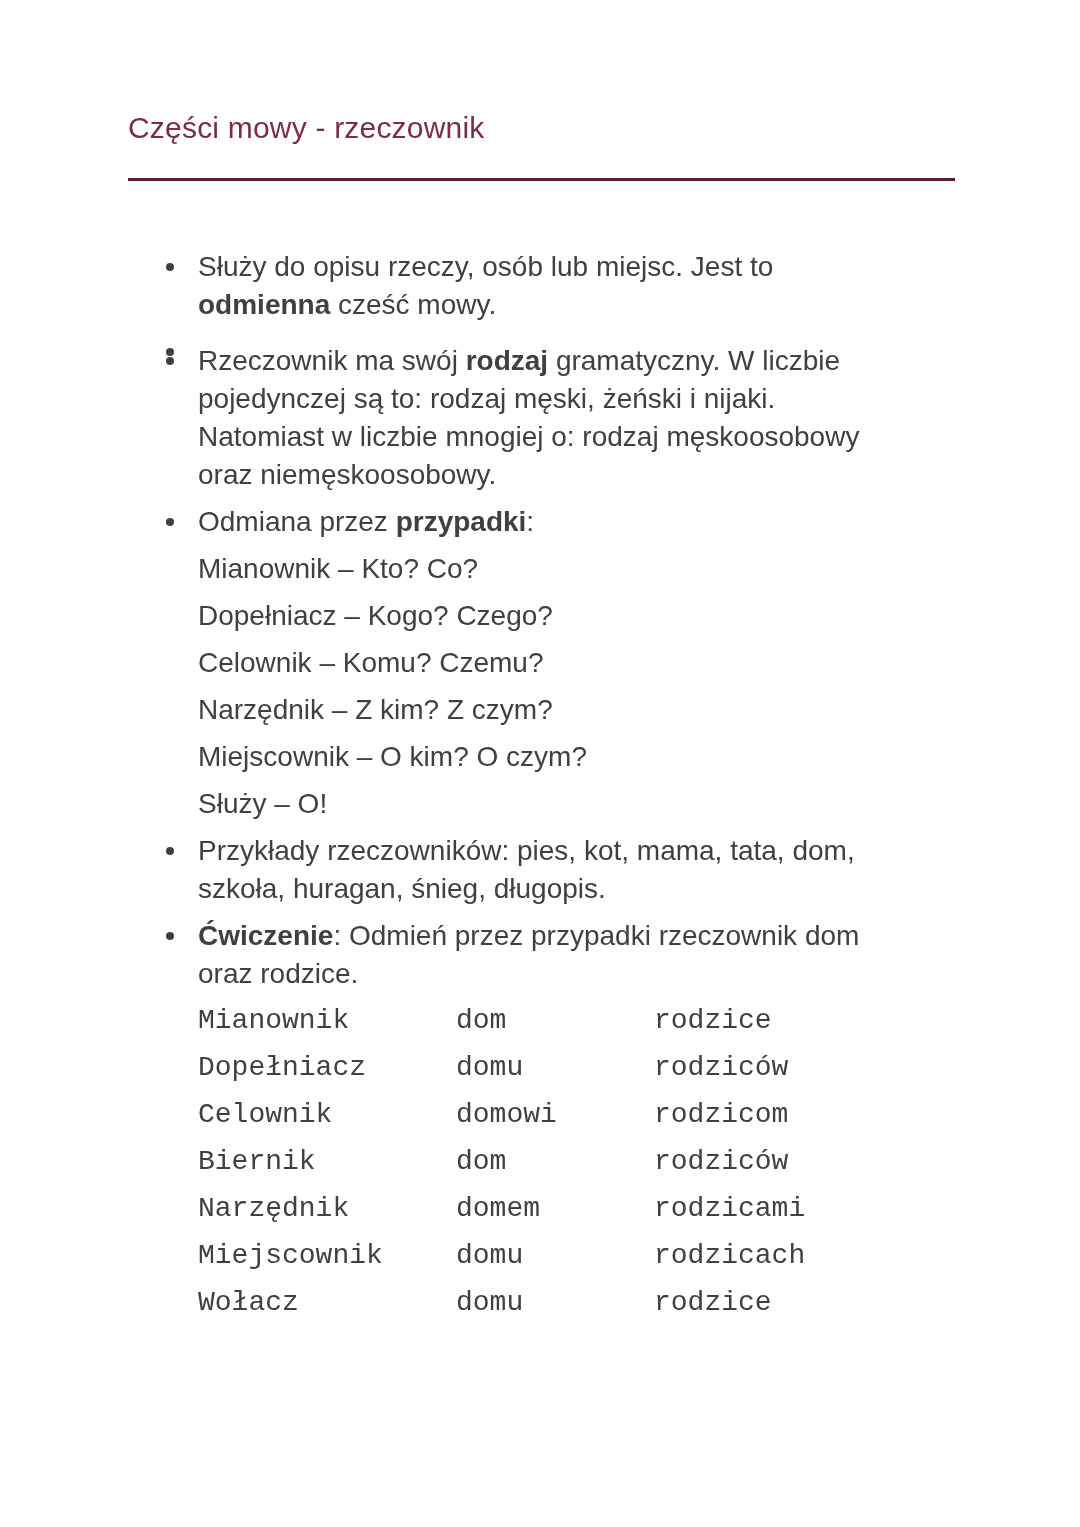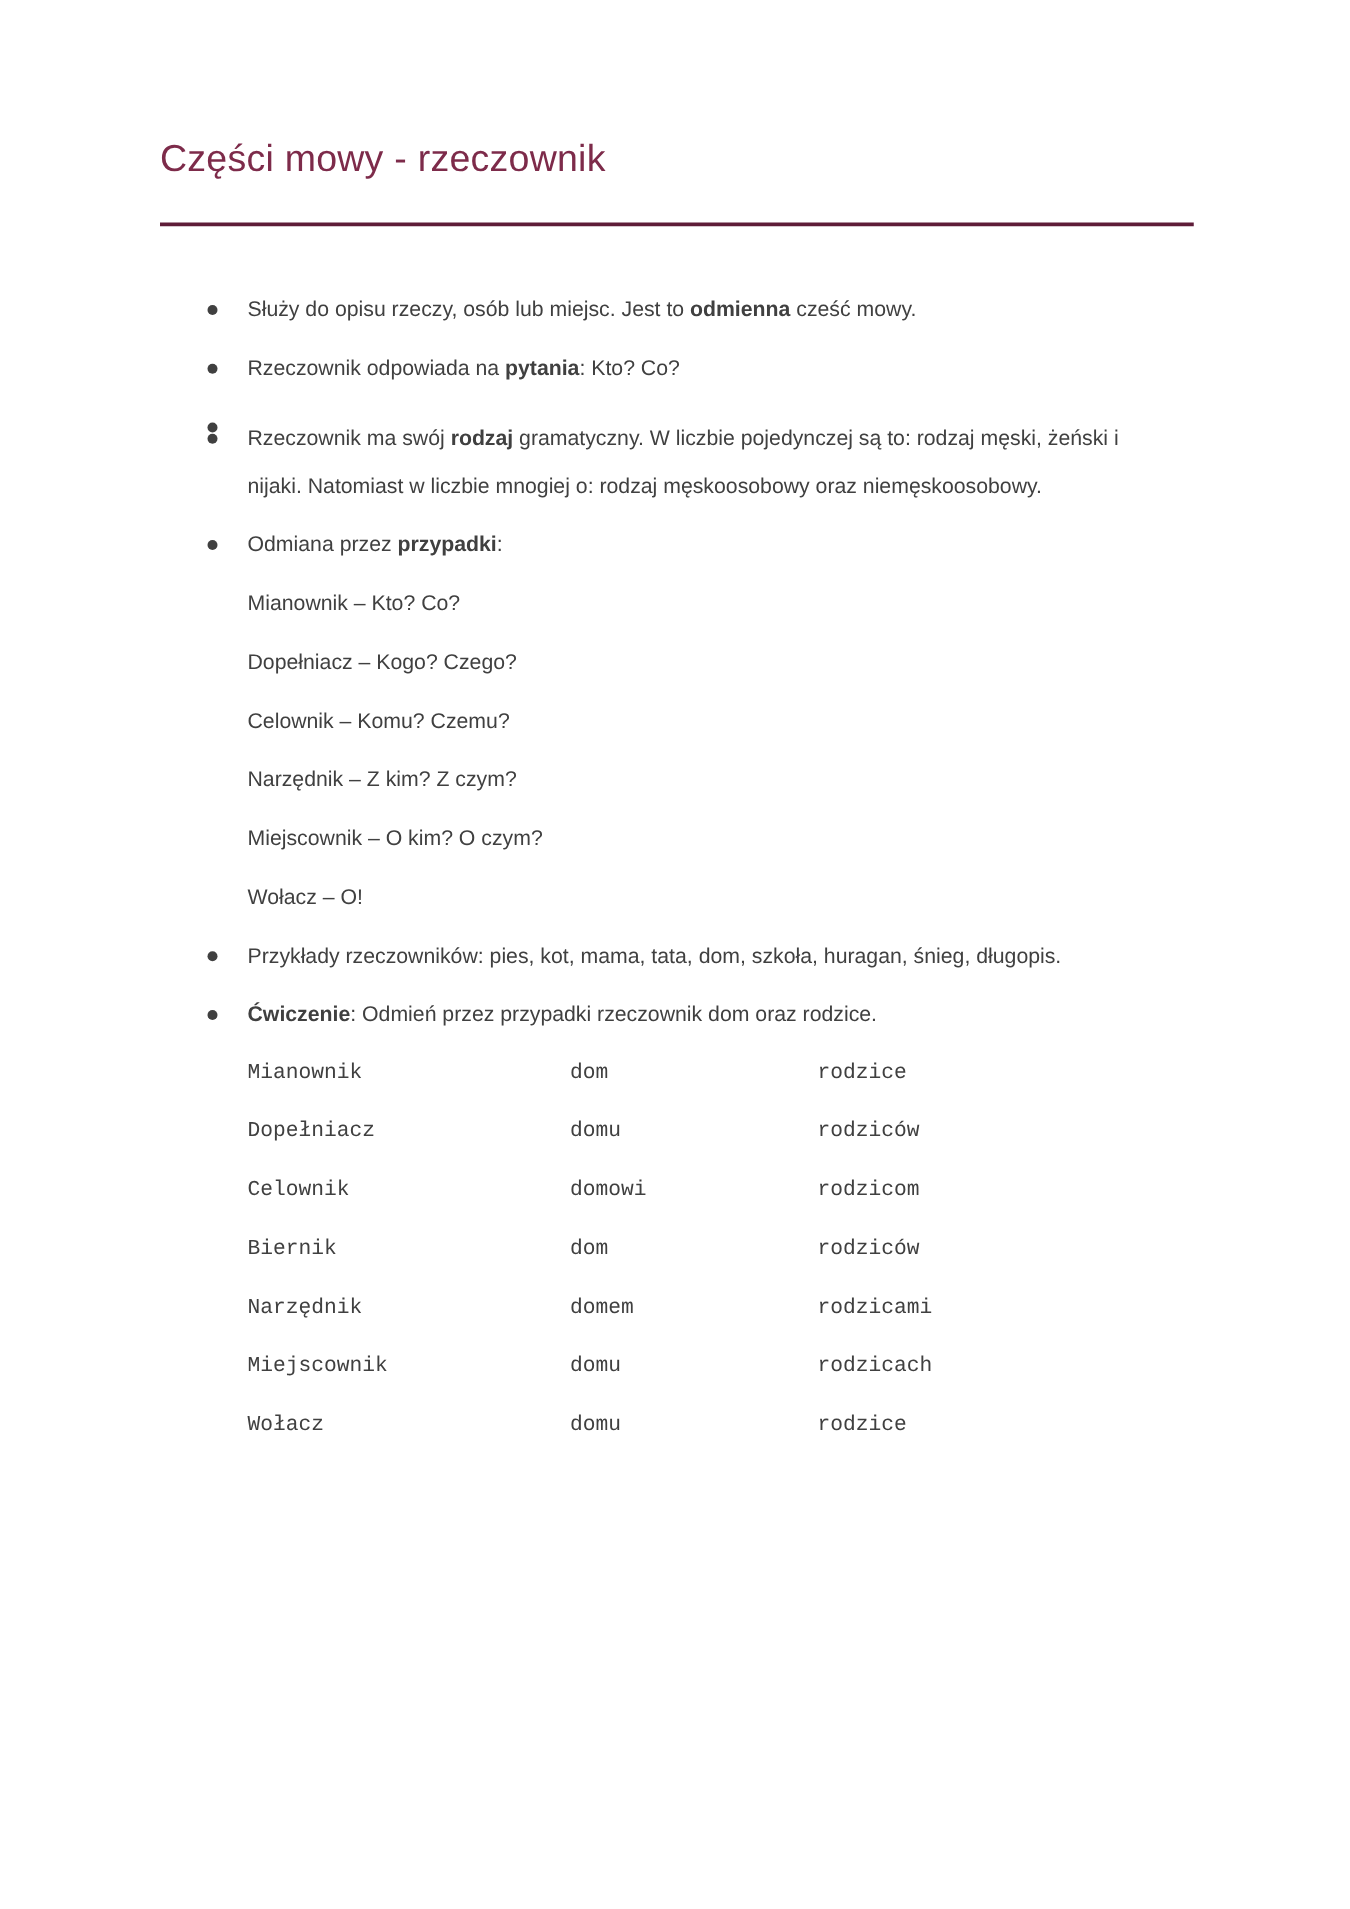--- a/index.html
+++ b/index.html
@@ -23,22 +23,22 @@
     color: var(--accent, #7d2b4a);
   }
 
   .rule {
     height: 3px;
     background: var(--rule, #5e1c38);
     margin-top: 30px;
   }
 
   .content {
-    margin-top: 48px;
-    font-size: 17px;
+    margin-top: 67px;
+    font-size: 28px;
     line-height: 38px;
   }
 
   .bullet-item { display: flex; margin-bottom: 9px; }
 
   .bullet-dot {
     width: 32px;
     margin-left: 38px;
     flex: none;
     position: relative;
@@ -73,40 +73,36 @@
 <div class="page">
   <h1 class="title">Części mowy - rzeczownik</h1>
   <div class="rule"></div>
   <div class="content">
       <div class="bullet-item">
         <span class="bullet-dot"></span>
         <div class="bullet-text"><span>Służy do opisu rzeczy, osób lub miejsc. Jest to </span><span class="b">odmienna</span><span> cześć mowy.</span></div>
       </div>
       <div class="bullet-item">
         <span class="bullet-dot"></span>
-        <div class="bullet-text"><span>Rzeczownik odpowiada na </span><span class="b">pytania</span><span>: Kto? Co?</span></div>
-      </div>
-      <div class="bullet-item">
-        <span class="bullet-dot"></span>
       </div>
       <div class="bullet-item">
         <span class="bullet-dot"></span>
         <div class="bullet-text"><span>Rzeczownik ma swój </span><span class="b">rodzaj</span><span> gramatyczny. W liczbie pojedynczej są to: rodzaj męski, żeński i nijaki. Natomiast w liczbie mnogiej o: rodzaj męskoosobowy oraz niemęskoosobowy.</span></div>
       </div>
       <div class="bullet-item">
         <span class="bullet-dot"></span>
         <div class="bullet-text"><span>Odmiana przez </span><span class="b">przypadki</span><span>:</span></div>
       </div>
       <div class="case-lines">
         <div class="case-line">Mianownik – Kto? Co?</div>
         <div class="case-line">Dopełniacz – Kogo? Czego?</div>
         <div class="case-line">Celownik – Komu? Czemu?</div>
         <div class="case-line">Narzędnik – Z kim? Z czym?</div>
         <div class="case-line">Miejscownik – O kim? O czym?</div>
-        <div class="case-line">Wołacz – O!</div>
+        <div class="case-line">Służy – O!</div>
       </div>
       <div class="bullet-item">
         <span class="bullet-dot"></span>
         <div class="bullet-text"><span>Przykłady rzeczowników: pies, kot, mama, tata, dom, szkoła, huragan, śnieg, długopis.</span></div>
       </div>
       <div class="bullet-item">
         <span class="bullet-dot"></span>
         <div class="bullet-text"><span class="b">Ćwiczenie</span><span>: Odmień przez przypadki rzeczownik dom oraz rodzice.</span></div>
       </div>
       <div class="decl-table">

